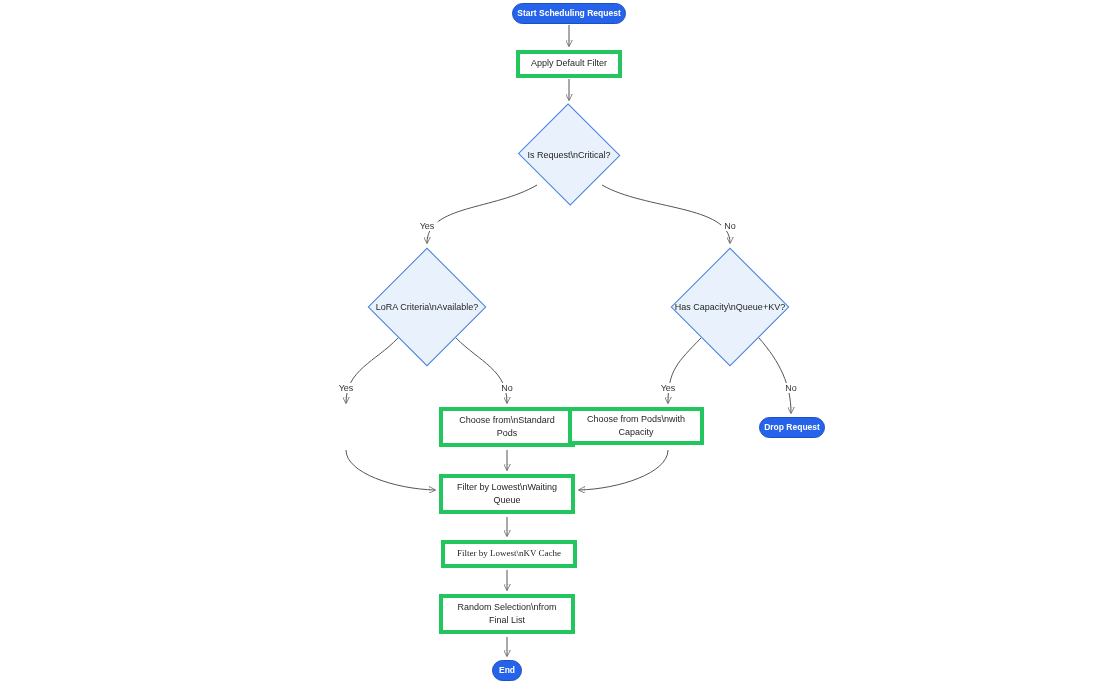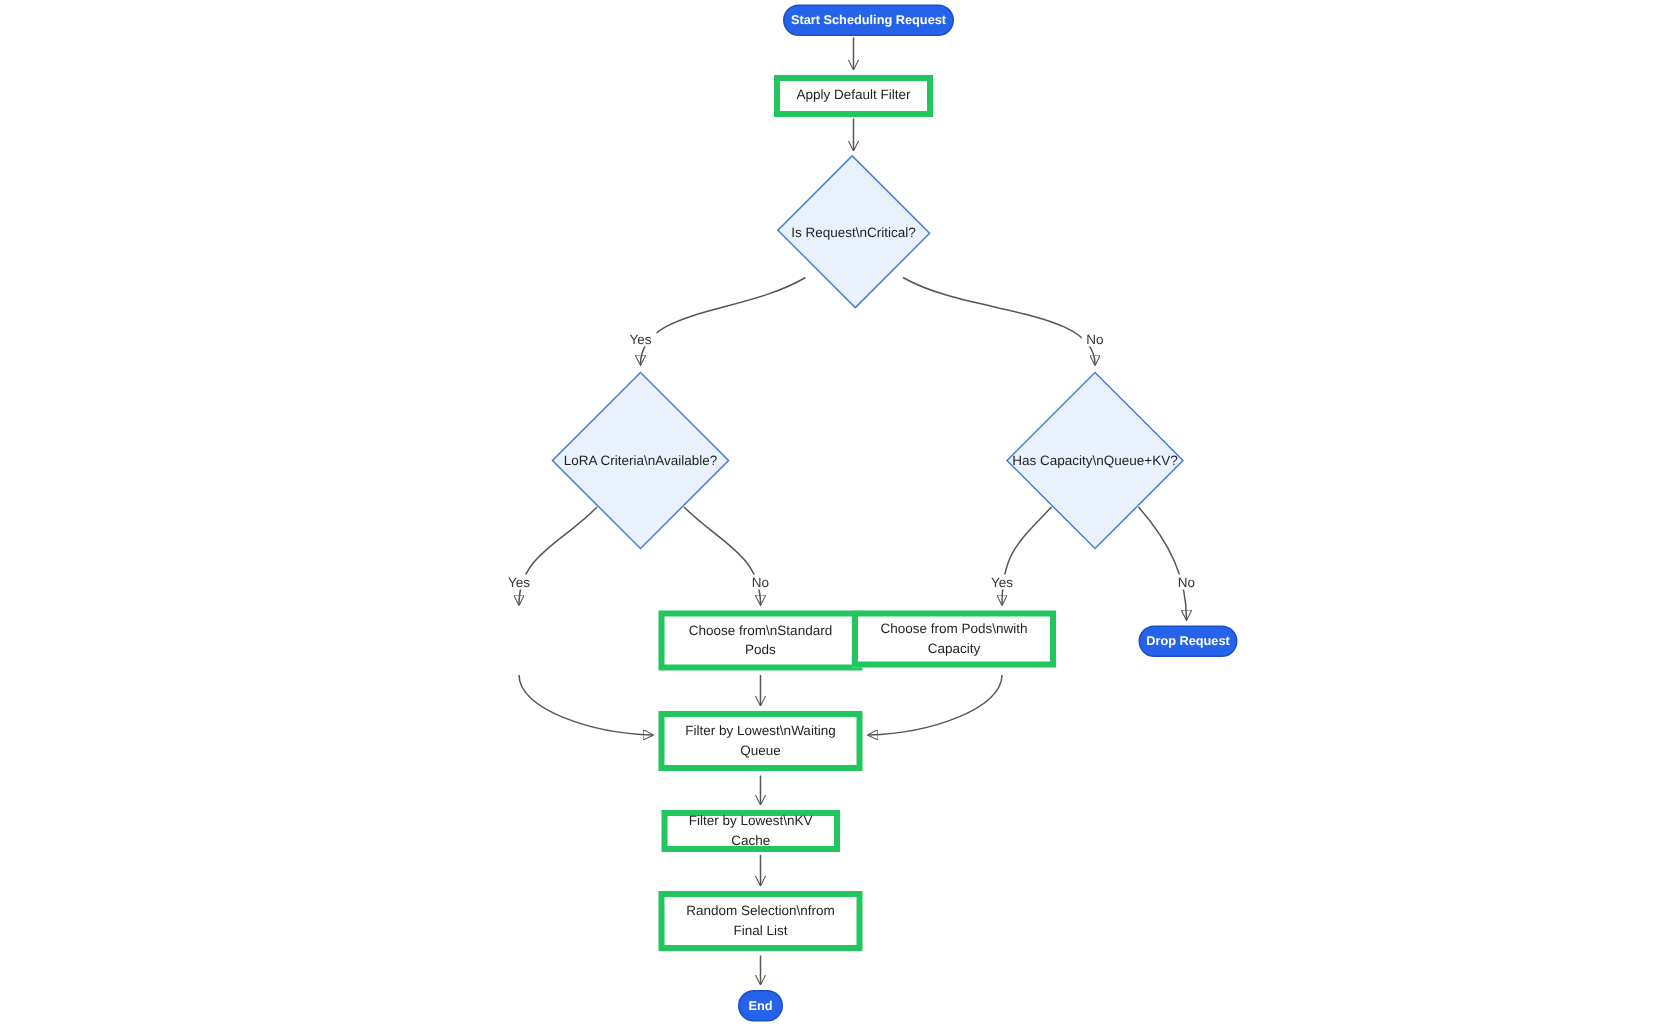--- a/index.html
+++ b/index.html
@@ -55,21 +55,21 @@
     <path d="M701,338 C678,362 668,370 668,403" marker-end="url(#arrow)"></path>
     <path d="M759,338 C780,362 791,385 791,413" marker-end="url(#arrow)"></path>
     <path d="M346,450 C346,473 395,489 435,490" marker-end="url(#arrow)"></path>
     <path d="M507,450 L507,470" marker-end="url(#arrow)"></path>
     <path d="M668,450 C668,473 619,489 579,490" marker-end="url(#arrow)"></path>
     <path d="M507,517 L507,536" marker-end="url(#arrow)"></path>
     <path d="M507,570 L507,590" marker-end="url(#arrow)"></path>
     <path d="M507,637 L507,656" marker-end="url(#arrow)"></path>
   </svg>
 
-  <div class="node pill" style="left:512px;top:3px;width:114px;height:21px;margin-left:10px;">Start Scheduling Request</div>
+  <div class="node pill" style="left:512px;top:3px;width:114px;height:21px;">Start Scheduling Request</div>
 
   <div class="node rect" style="left:516px;top:50px;width:106px;height:28px;">Apply Default Filter</div>
 
   <div class="diamond" style="left:367px;top:247px;width:120px;height:120px;">
     <div class="diamond-shape"></div>
     <div class="diamond-label">LoRA Criteria\nAvailable?</div>
   </div>
 
   <div class="diamond" style="left:516px;top:104px;width:106px;height:102px;">
     <div class="diamond-shape"></div>
@@ -83,21 +83,21 @@
 
 
   <div class="node rect" style="left:439px;top:407px;width:136px;height:40px;">Choose from\nStandard Pods</div>
 
   <div class="node rect" style="left:568px;top:407px;width:136px;height:38px;text-align:center;">Choose from Pods\nwith Capacity</div>
 
   <div class="node pill" style="left:759px;top:417px;width:66px;height:21px;">Drop Request</div>
 
   <div class="node rect" style="left:439px;top:474px;width:136px;height:40px;">Filter by Lowest\nWaiting Queue</div>
 
-  <div class="node rect" style="left:441px;top:540px;width:119px;height:28px;">Filter by Lowest\nKV Cache</div>
+  <div class="node rect" style="left:441px;top:540px;width:136px;height:28px;font-family:Liberation Serif, serif;">Filter by Lowest\nKV Cache</div>
 
   <div class="node rect" style="left:439px;top:594px;width:136px;height:40px;">Random Selection\nfrom Final List</div>
 
   <div class="node pill" style="left:492px;top:660px;width:30px;height:21px;">End</div>
 
   <div class="edge-label" style="left:427px;top:226px;">Yes</div>
   <div class="edge-label" style="left:730px;top:226px;">No</div>
   <div class="edge-label" style="left:346px;top:388px;">Yes</div>
   <div class="edge-label" style="left:507px;top:388px;">No</div>
   <div class="edge-label" style="left:668px;top:388px;">Yes</div>

